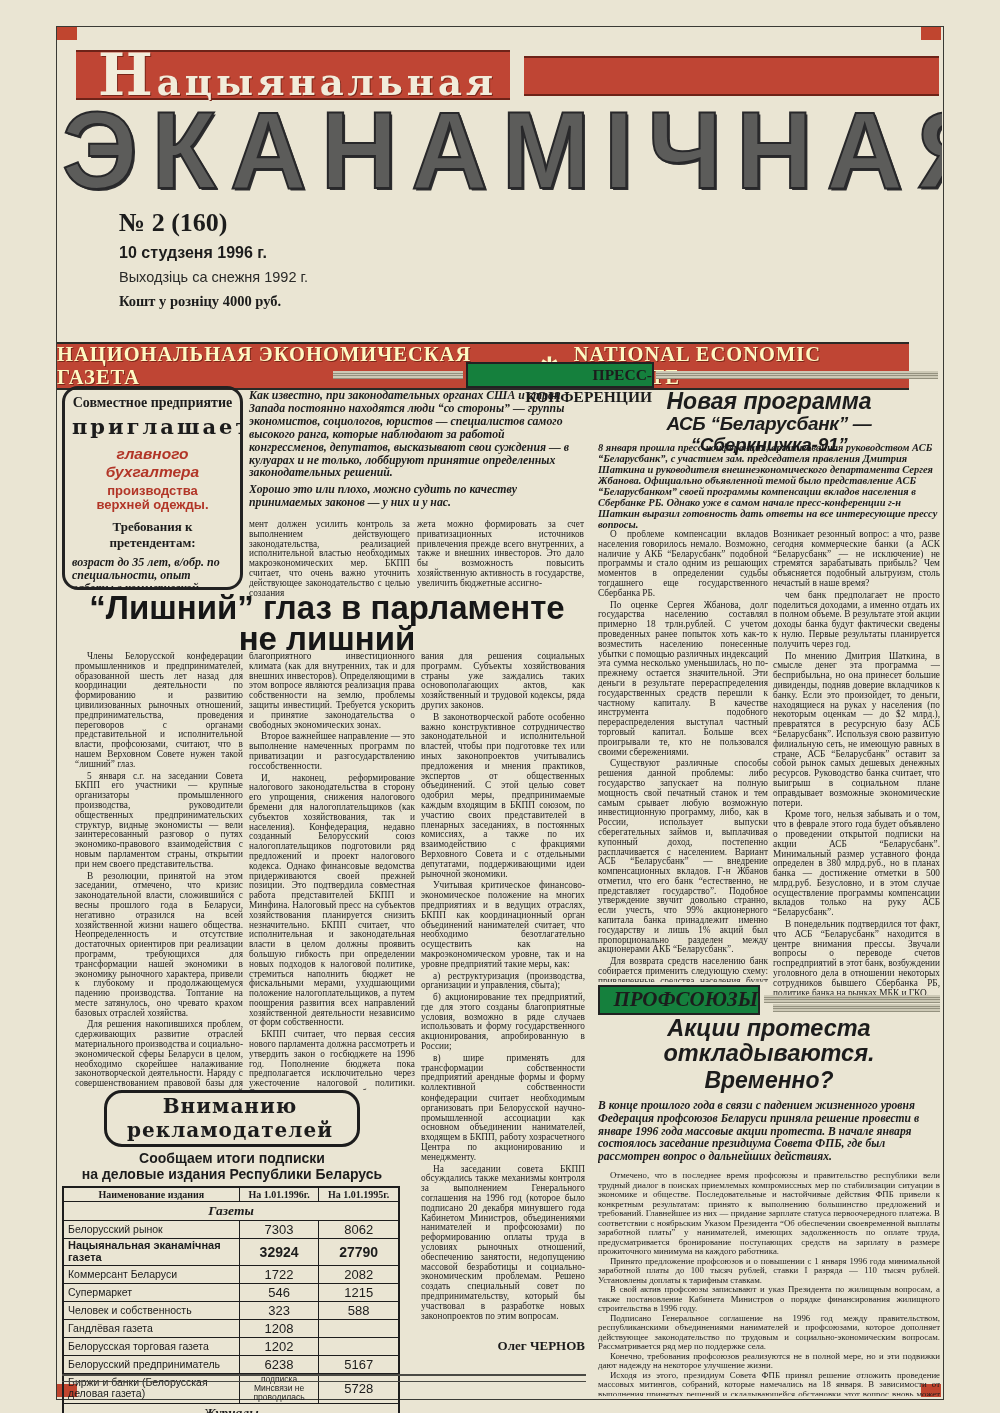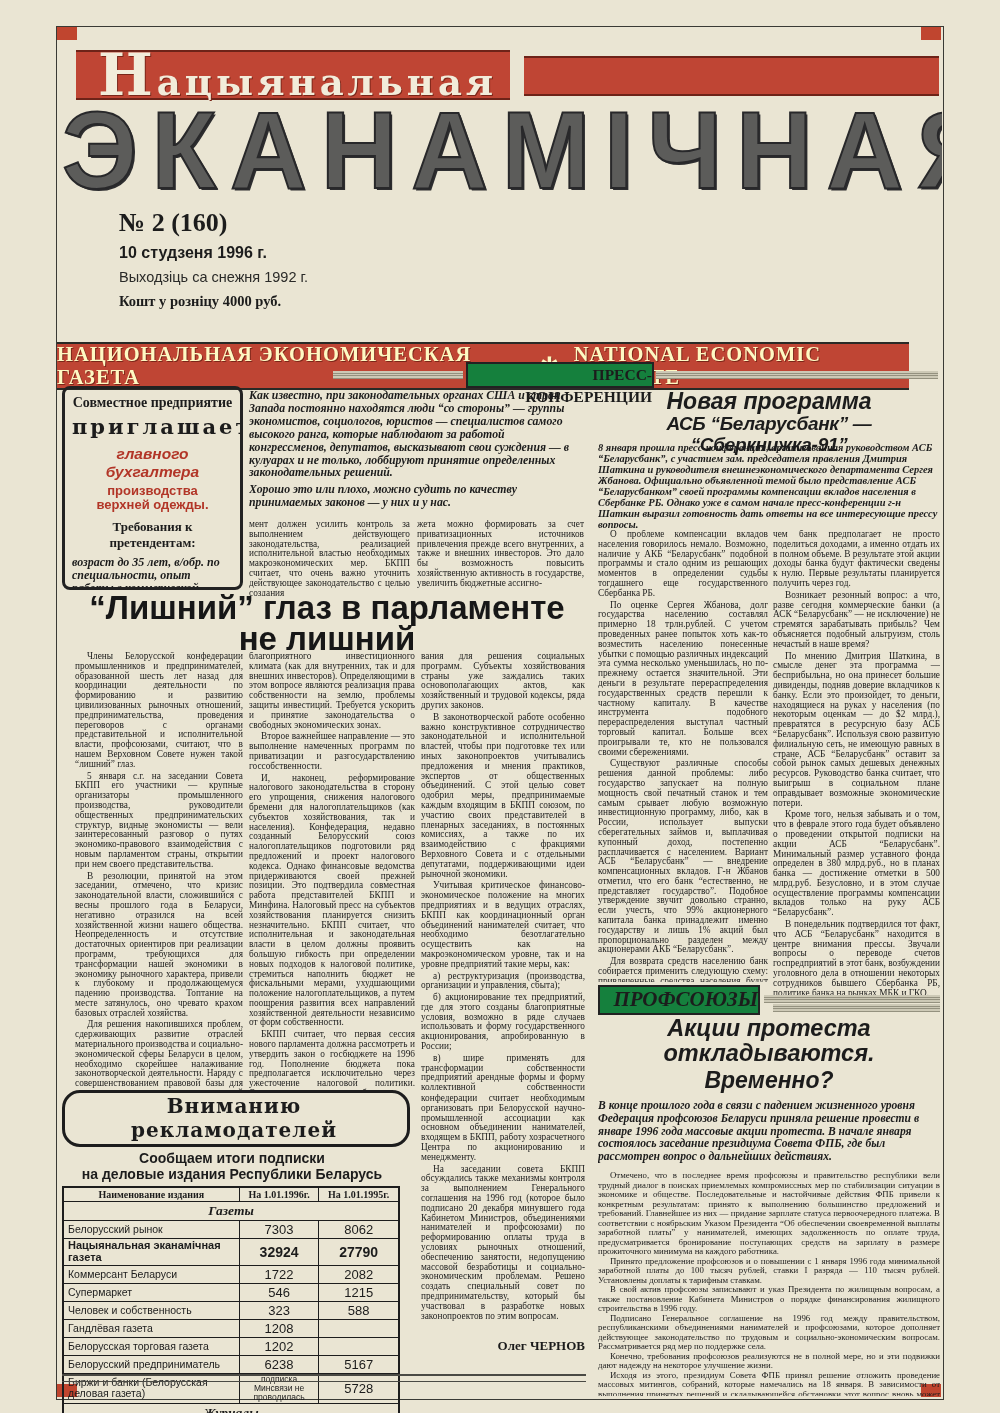--- a/index.html
+++ b/index.html
@@ -42,21 +42,21 @@
   .rule-pc-right{left:656px;top:371px;width:282px;}
   .rule-unions-right{left:764px;top:995px;width:176px;}
   .rule-bank-bottom{left:773px;top:1004px;width:167px;}
   .section-label{position:absolute;background:#15803d;border:2px solid #222;text-align:right;
         font-weight:bold;font-family:"Liberation Serif",serif;z-index:3;}
   .pc-label{left:466px;top:362px;width:184px;height:22px;font-size:15.5px;line-height:22px;}
   .unions-label{left:598px;top:985px;width:158px;height:26px;font-size:21px;line-height:25px;font-style:italic;}
 
   
   .ad-box{position:absolute;left:62px;top:386px;width:181px;height:204px;border:3px solid #222;
-          border-radius:8px;text-align:center;padding:6px 7px;box-sizing:border-box;overflow:hidden;}
+          border-radius:16px;text-align:center;padding:6px 7px;box-sizing:border-box;overflow:hidden;}
   .ad-l1{font-size:14px;font-weight:bold;}
   .ad-l2{font-family:"DejaVu Serif",serif;font-weight:bold;font-size:21px;letter-spacing:3px;margin-top:3px;}
   .ad-l3{color:#b23527;font-weight:bold;font-style:italic;font-size:15.5px;font-family:"Liberation Sans",sans-serif;margin-top:6px;}
   .ad-l4{color:#b23527;font-weight:bold;font-size:13px;line-height:1.1;margin-top:3px;font-family:"Liberation Sans",sans-serif;}
   .ad-l5{font-size:13px;font-weight:bold;margin-top:6px;}
   .ad-body{font-size:12px;font-weight:bold;font-style:italic;text-align:left;line-height:1.12;margin-top:5px;}
 
   
   .coltext{position:absolute;overflow:hidden;font-size:9.3px;line-height:9.8px;text-align:justify;}
   .coltext p{margin:0 0 2px 0;text-indent:12px;}
@@ -90,21 +90,21 @@
   .unions-h1{margin:0;text-align:center;font-family:"Liberation Sans",sans-serif;font-weight:900;
         font-style:italic;font-size:23.5px;line-height:1.05;}
   .unions-h2{margin:2px 0 0 0;text-align:center;font-family:"Liberation Sans",sans-serif;font-weight:900;
         font-style:italic;font-size:23px;}
   .lead-unions{position:static;margin-top:6px;font-weight:bold;font-style:italic;font-size:11.6px;line-height:12.6px;height:auto;}
   .unions-body{font-size:8.8px;line-height:9.5px;text-align:justify;margin-top:4px;}
   .unions-body p{margin:0;text-indent:12px;}
 
   
   .sub-block{position:absolute;left:62px;top:1090px;width:340px;}
-  .sub-badge{display:block;margin:0 auto;width:348px;box-sizing:border-box;border:3px solid #1d1d1d;border-radius:18px;
+  .sub-badge{display:block;margin:0 auto;width:256px;box-sizing:border-box;border:3px solid #1d1d1d;border-radius:18px;
         text-align:center;font-family:"DejaVu Serif",serif;font-weight:bold;font-size:20px;letter-spacing:1px;
         padding:1px 4px 2px 0;background:#eae5d3;}
   .sub-sub1,.sub-sub2{text-align:center;font-family:"Liberation Sans",sans-serif;font-weight:bold;font-size:14px;line-height:1.15;}
   .sub-sub1{margin-top:3px;}
   table.subs{border-collapse:collapse;width:338px;margin-top:4px;border:2.5px solid #1d1d1d;table-layout:fixed;}
   table.subs th,table.subs td{border:1px solid #1d1d1d;padding:1px 4px;}
   table.subs th{font-size:10px;font-weight:bold;text-align:center;font-family:"Liberation Serif",serif;line-height:1.1;}
   th.th-name{width:54%;}th.th-y{width:23%;}
   tr.section-row td{text-align:center;font-weight:bold;font-style:italic;font-size:13.5px;font-family:"Liberation Serif",serif;}
   td.label{font-family:"Liberation Sans",sans-serif;font-size:10.5px;line-height:1.08;}
@@ -202,22 +202,22 @@
       <p>8 января прошла пресс-конференция, организованная руководством АСБ “Беларусбанк”, с участием зам. председателя правления Дмитрия Шаткина и руководителя внешнеэкономического департамента Сергея Жбанова. Официально объявленной темой было представление АСБ “Беларусбанком” своей программы компенсации вкладов населения в Сбербанке РБ. Однако уже в самом начале пресс-конференции г-н Шаткин выразил готовность дать ответы на все интересующие прессу вопросы.</p>
     </div>
   <div class="coltext bank-colL">
       <p>О проблеме компенсации вкладов населения говорилось немало. Возможно, наличие у АКБ “Беларусбанк” подобной программы и стало одним из решающих моментов в определении судьбы тогдашнего еще государственного Сбербанка РБ.</p>
       <p>По оценке Сергея Жбанова, долг государства населению составлял примерно 18 трлн.рублей. С учетом проведенных ранее попыток хоть как-то возместить населению понесенные убытки с помощью различных индексаций эта сумма несколько уменьшилась, но по-прежнему остается значительной. Эти деньги в результате перераспределения государственных средств перешли к частному капиталу. В качестве инструмента подобного перераспределения выступал частный торговый капитал. Больше всех проигрывали те, кто не пользовался своими сбережениями.</p>
       <p>Существуют различные способы решения данной проблемы: либо государство запускает на полную мощность свой печатный станок и тем самым срывает любую возможную инвестиционную программу, либо, как в России, использует выпуски сберегательных займов и, выплачивая купонный доход, постепенно расплачивается с населением. Вариант АСБ “Беларусбанк” — внедрение компенсационных вкладов. Г-н Жбанов отметил, что его банк “естественно, не представляет государство”. Подобное утверждение звучит довольно странно, если учесть, что 99% акционерного капитала банка принадлежит именно государству и лишь 1% акций был пропорционально разделен между акционерами АКБ “Беларусбанк”.</p>
       <p>Для возврата средств населению банк собирается применить следующую схему: привлеченные средства населения будут задействованы в работе со всеми известными на сегодняшний день в РБ финансовыми инструментами, а затем полученные доходы будут отданы населению. При-</p>
     </div>
   <div class="coltext bank-colR cont">
 
-  <p>чем банк предполагает не просто поделиться доходами, а именно отдать их в полном объеме. В результате этой акции доходы банка будут фактически сведены к нулю. Первые результаты планируется получить через год.</p>
-      <p>Возникает резонный вопрос: а что, разве сегодня коммерческие банки (а АСК “Беларусбанк” — не исключение) не стремятся зарабатывать прибыль? Чем объясняется подобный альтруизм, столь нечастый в наше время?</p>
+  <p>Возникает резонный вопрос: а что, разве сегодня коммерческие банки (а АСК “Беларусбанк” — не исключение) не стремятся зарабатывать прибыль? Чем объясняется подобный альтруизм, столь нечастый в наше время?</p>
+      <p>чем банк предполагает не просто поделиться доходами, а именно отдать их в полном объеме. В результате этой акции доходы банка будут фактически сведены к нулю. Первые результаты планируется получить через год.</p>
       <p>По мнению Дмитрия Шаткина, в смысле денег эта программа — бесприбыльна, но она принесет большие дивиденды, подняв доверие вкладчиков к банку. Если это произойдет, то деньги, находящиеся на руках у населения (по некоторым оценкам — до $2 млрд.), превратятся в ресурсную базу АСБ “Беларусбанк”. Используя свою развитую филиальную сеть, не имеющую равных в стране, АСБ “Беларусбанк” оставит за собой рынок самых дешевых денежных ресурсов. Руководство банка считает, что выигрыш в социальном плане оправдывает возможные экономические потери.</p>
       <p>Кроме того, нельзя забывать и о том, что в феврале этого года будет объявлено о проведении открытой подписки на акции АСБ “Беларусбанк”. Минимальный размер уставного фонда определен в 380 млрд.руб., но в планах банка — достижение отметки в 500 млрд.руб. Безусловно, и в этом случае осуществление программы компенсации вкладов только на руку АСБ “Беларусбанк”.</p>
       <p>В понедельник подтвердился тот факт, что АСБ “Беларусбанк” находится в центре внимания прессы. Звучали вопросы о переводе счетов госпредприятий в этот банк, возбуждении уголовного дела в отношении некоторых сотрудников бывшего Сбербанка РБ, политике банка на рынках МБК и ГКО.</p>
     </div>
   <div class="rule rule-bank-bottom"></div>
 
   <div class="section-label unions-label">ПРОФСОЮЗЫ</div>
   <div class="rule rule-unions-right"></div>
 
   <div class="unions-article">

